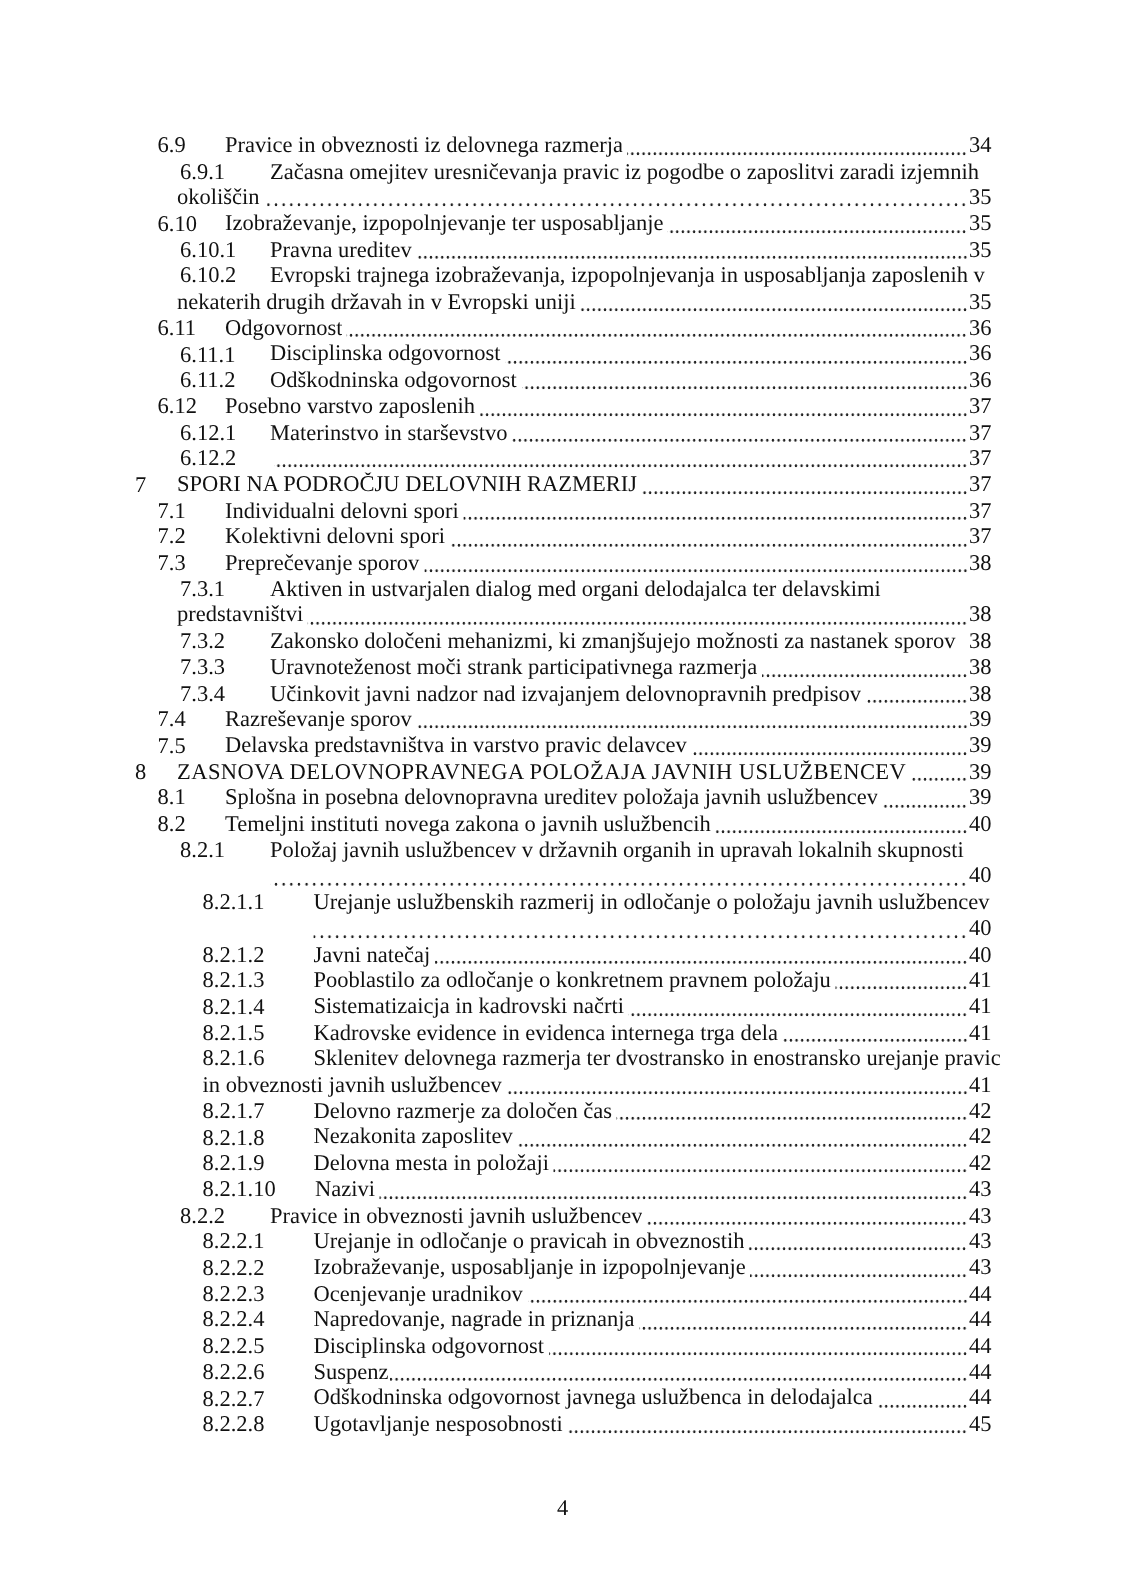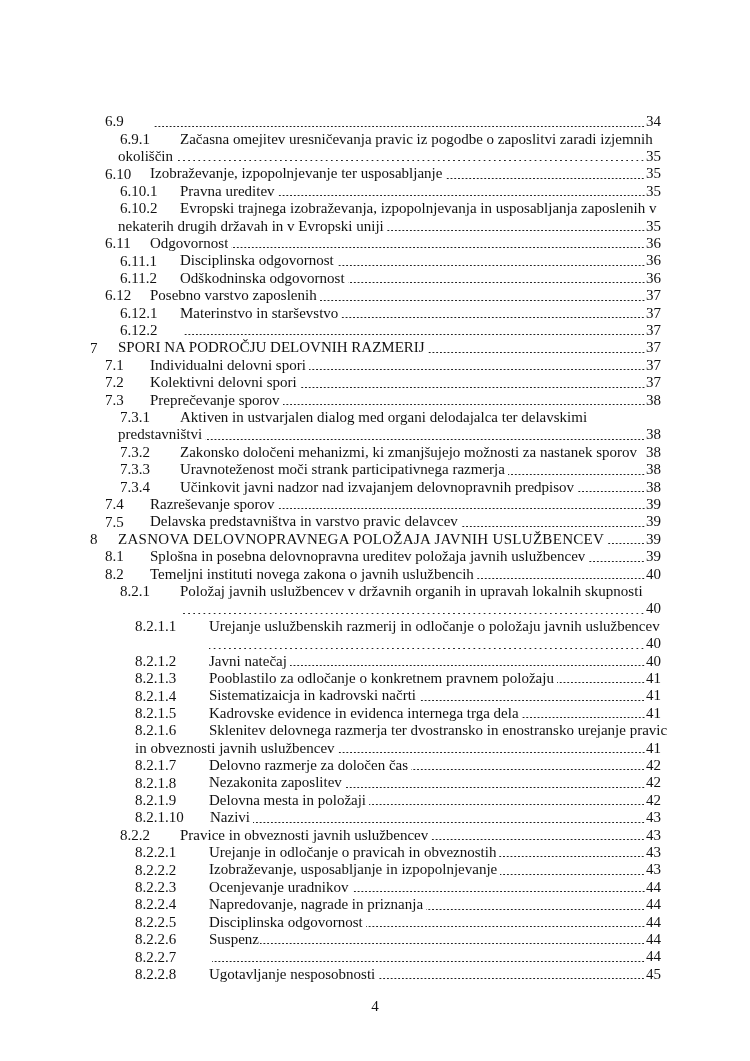--- a/index.html
+++ b/index.html
@@ -1,19 +1,19 @@
 <!DOCTYPE html>
 <html><head>
 <meta charset="utf-8">
 <style>
   html, body { margin:0; padding:0; background:#ffffff; }
   body { width:750px; height:1061px; position:relative; overflow:hidden;
          font-family:"Liberation Serif", "DejaVu Serif", serif; color:#111111; font-size:15px; }
   .page { position:absolute; left:0; top:0; width:750px; height:1061px; background:#ffffff; }
-  .toc { position:absolute; left:0; top:0; width:750px; height:1000px;margin-top:24px; }
+  .toc { position:absolute; left:0; top:0; width:750px; height:1000px; }
   .line { position:absolute; left:0; width:661px; height:17.4px; line-height:17.4px; white-space:nowrap; }
   .num { position:absolute; top:0; }
   .body { position:absolute; top:0; right:0; height:17.4px; display:flex; align-items:flex-end; }
   .title { flex:0 0 auto; white-space:nowrap; overflow:hidden; }
   .leader { flex:1 1 auto; min-width:0; height:17.4px; margin-left:3px;
             background-image: radial-gradient(circle, #222 0.75px, transparent 1.05px);
             background-size:3.75px 3px; background-repeat:repeat-x;
             background-position: right calc(100% - 3px); }
   .leader.ell { background-size:5.1px 3px; margin-left:5px; }
   .pg { flex:0 0 auto; padding-left:1px; }
@@ -29,20 +29,21 @@
 </style>
 </head>
 <body>
 
 <div class="page">
 <div class="toc">
 
   <div class="line l1" style="top:89.3px">
     <span class="num">6.9</span>
     <div class="body">
+          <span class="title">Pravice in obveznosti iz delovnega razmerja</span>
           <span class="leader"></span>
           <span class="pg">34</span>
         </div>
   </div>
 
   <div class="line l2" style="top:106.7px">
     <span class="num">6.9.1</span>
     <div class="body">
           <span class="title">Začasna omejitev uresničevanja pravic iz pogodbe o zaposlitvi zaradi izjemnih</span>
         </div>
@@ -432,20 +433,21 @@
     <div class="body">
           <span class="title">Suspenz</span>
           <span class="leader" style="margin-left:1px"></span>
           <span class="pg">44</span>
         </div>
   </div>
 
   <div class="line l3" style="top:924.5px">
     <span class="num">8.2.2.7</span>
     <div class="body">
+          <span class="title">Odškodninska odgovornost javnega uslužbenca in delodajalca</span>
           <span class="leader"></span>
           <span class="pg">44</span>
         </div>
   </div>
 
   <div class="line l3" style="top:941.9px">
     <span class="num">8.2.2.8</span>
     <div class="body">
           <span class="title">Ugotavljanje nesposobnosti</span>
           <span class="leader"></span>

